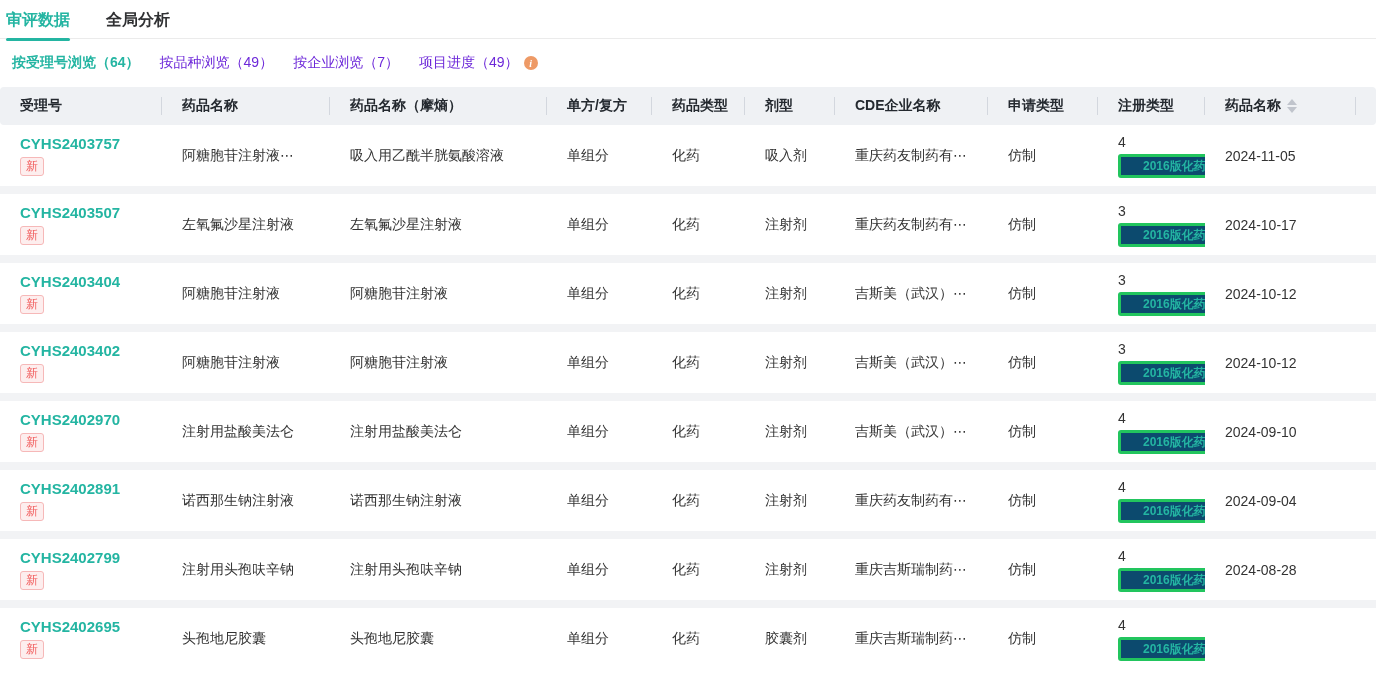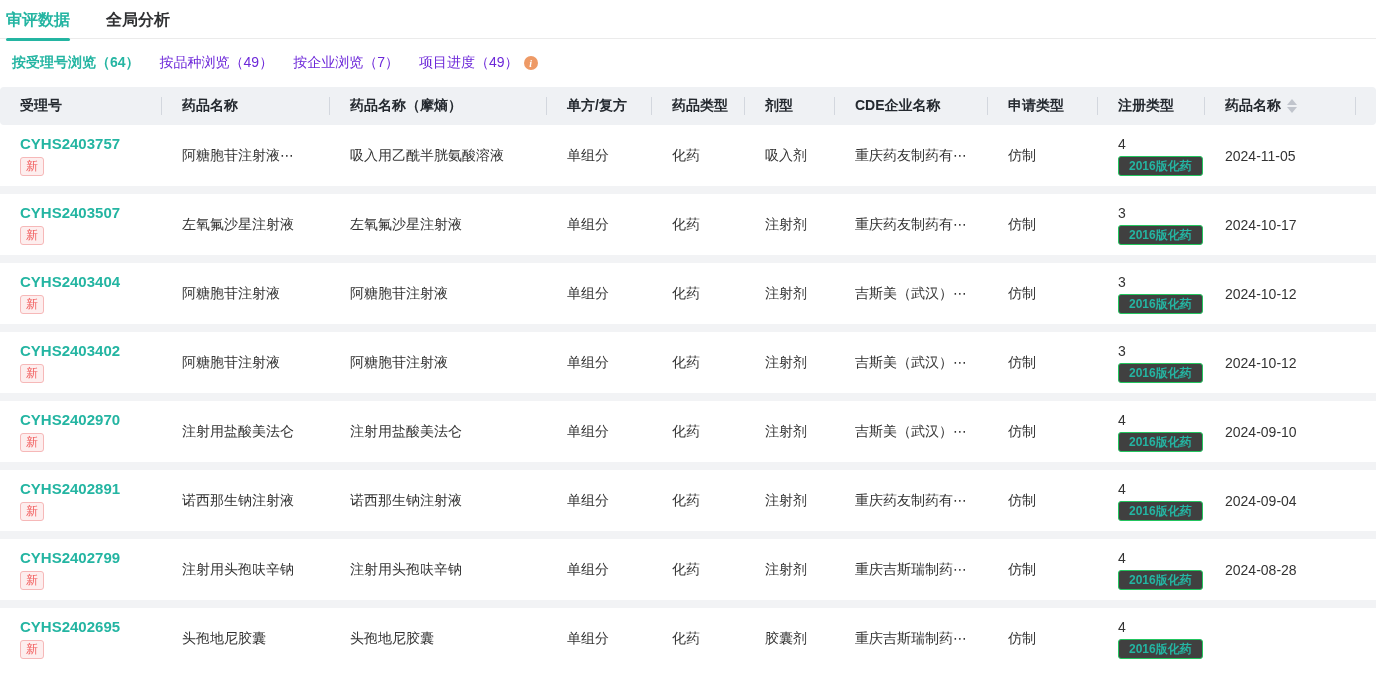--- a/index.html
+++ b/index.html
@@ -50,21 +50,21 @@
   .row-gap { height:8px; background:#f2f3f5; }
 
   .td { font-size:14px; color:#333; white-space:nowrap; overflow:hidden; }
 
   .acc-link { color:#24b5a2; font-weight:bold; font-size:15px; cursor:pointer; line-height:1.25; }
   .new-badge { display:inline-block; margin-top:3px; width:max-content; font-size:12px; color:#f15b5b;
     background:#fdeeee; border:1px solid #f6b8b8; border-radius:3px; padding:0px 5px; line-height:17px; }
 
   .reg-num { font-size:14px; color:#333; line-height:1.3; }
   .reg-tag { display:inline-block; margin-top:3px; width:max-content; font-size:12px; font-weight:bold;
-    color:#24b5a2; background:#404040; border:1px solid #22c55e; border-radius:3px; padding:0 10px; line-height:18px; }
+    color:#24b5a2; background:#0c4a6e; border:3px solid #22c55e; border-radius:3px; padding:0 22px; line-height:18px; }
 </style>
 </head>
 <body>
 
 <div class="topbar">
   <div class="top-tab active">审评数据</div>
   <div class="top-tab">全局分析</div>
 </div>
 
 <div class="subtabs">

